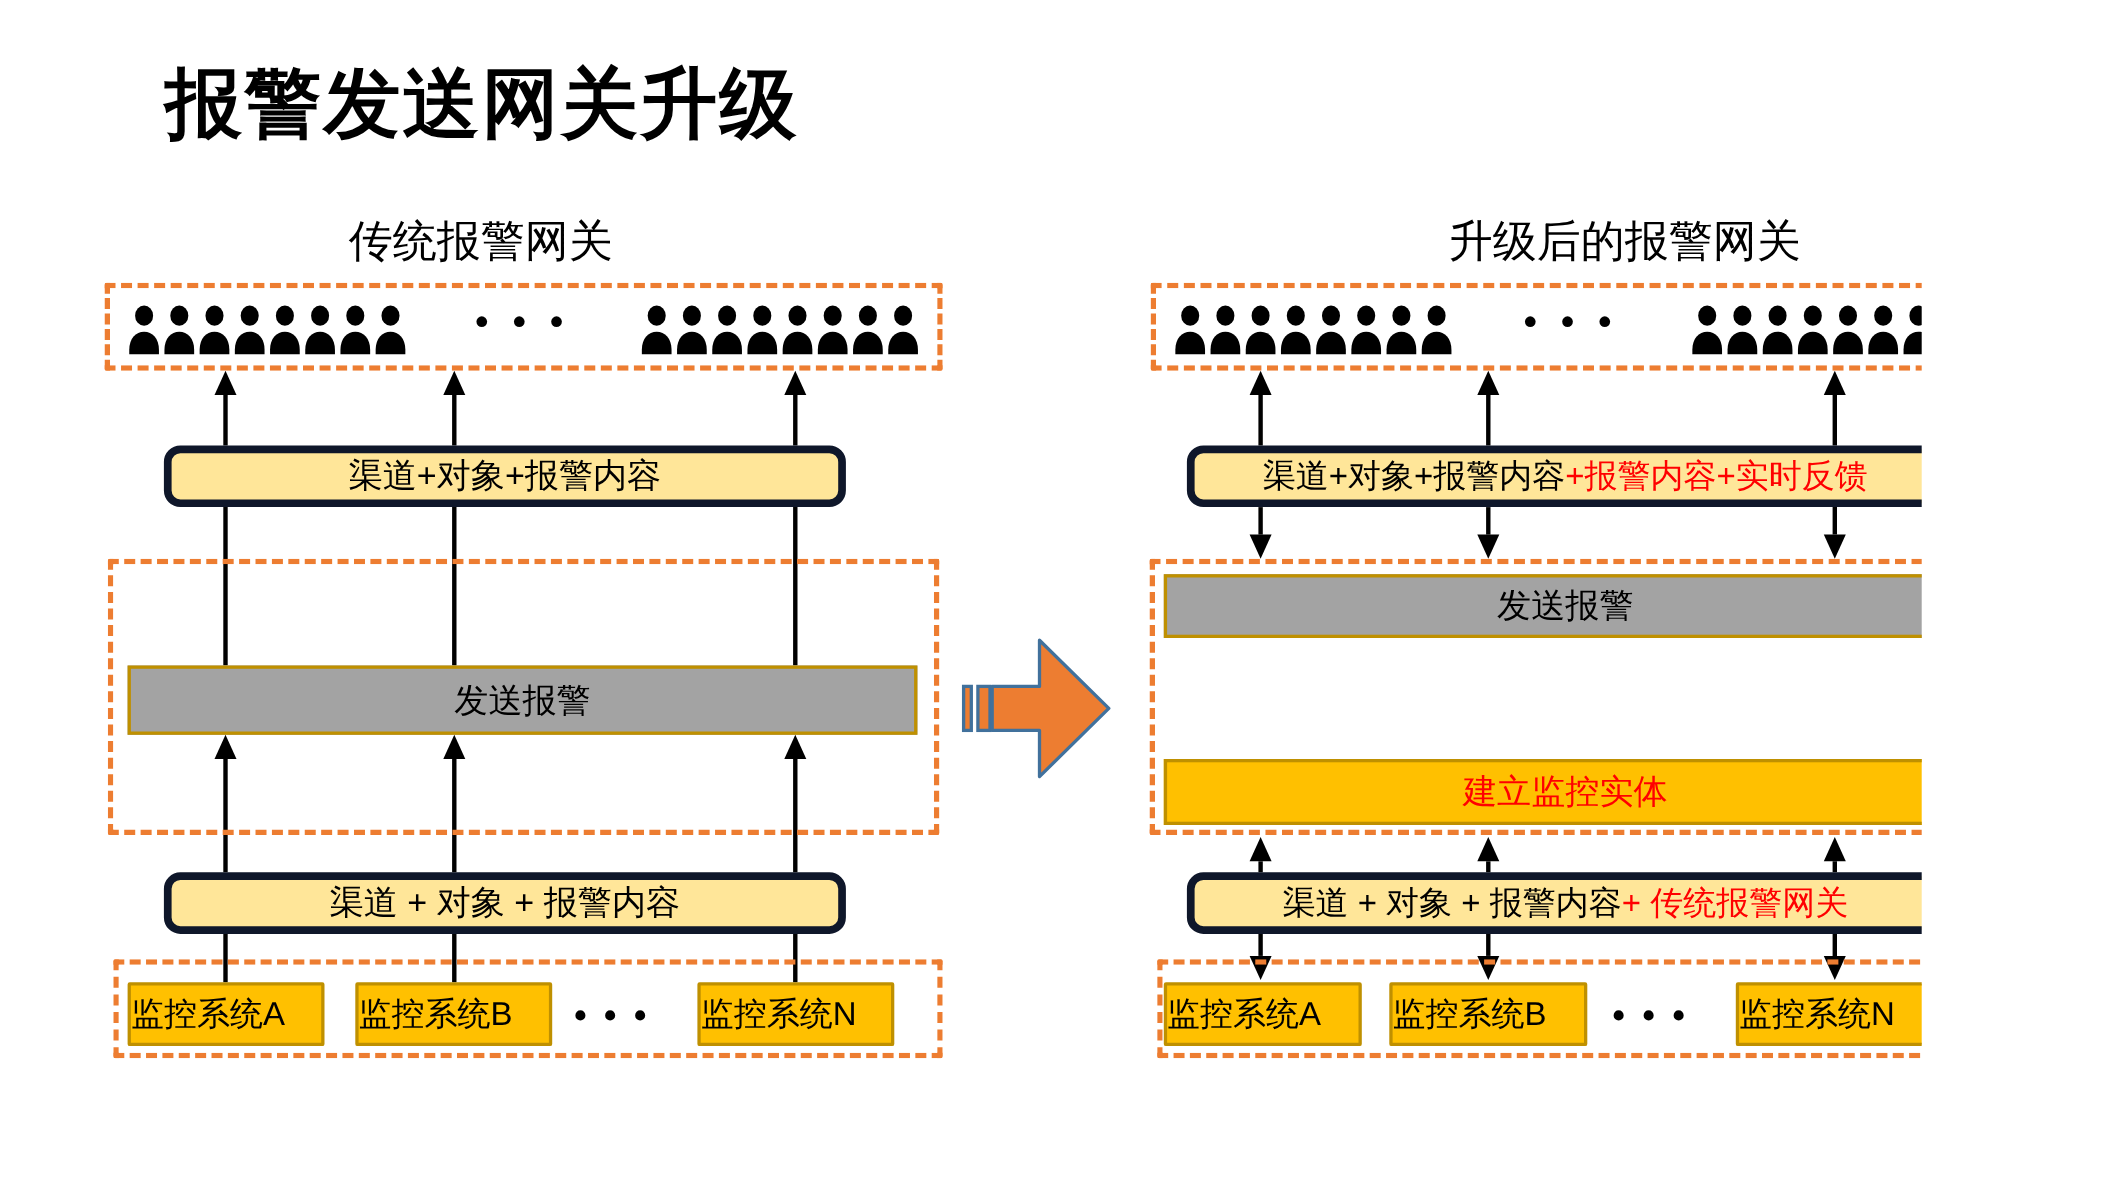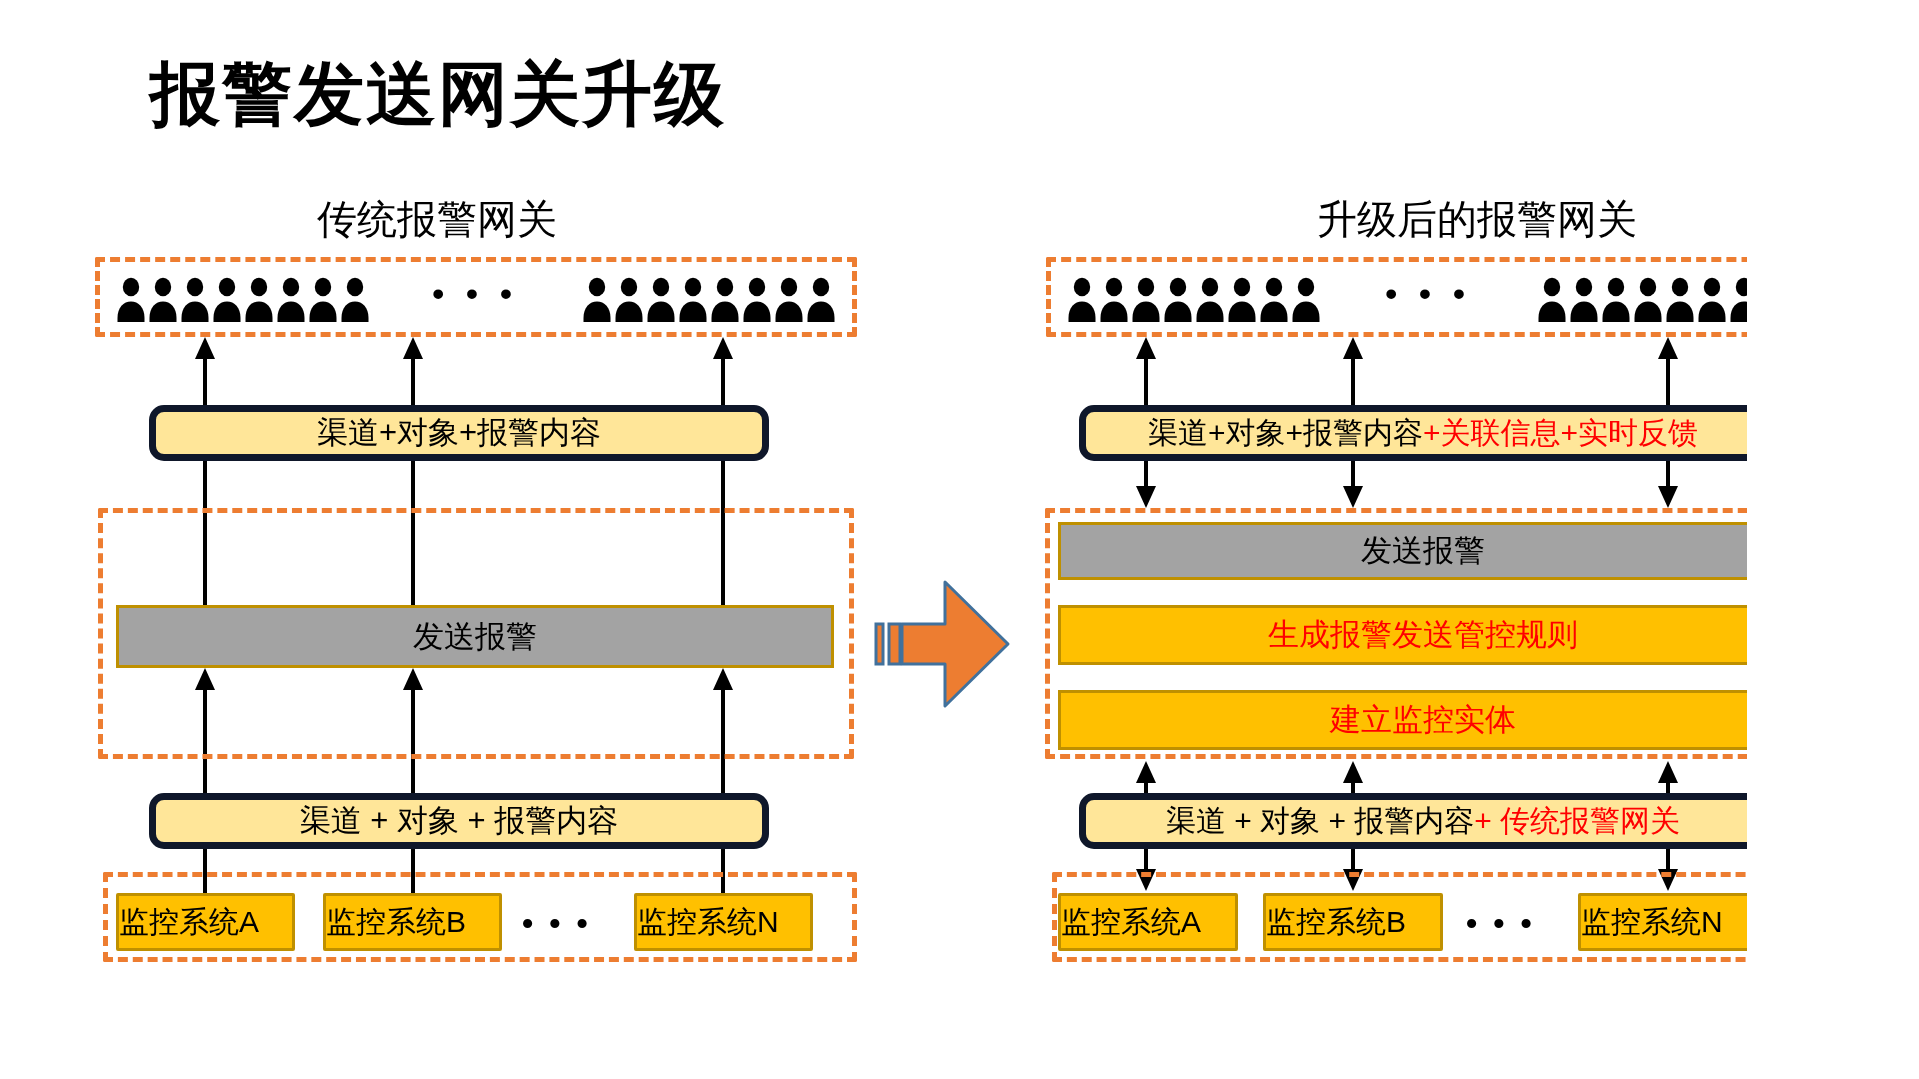--- a/index.html
+++ b/index.html
@@ -264,30 +264,27 @@
         </svg>
         <svg width="30" height="46" viewBox="0 0 30 46">
           <ellipse cx="15" cy="10" rx="8.2" ry="9.2" fill="#000"></ellipse>
           <path d="M1.5 45 L1.5 41 C1.5 30.5 7.5 24.5 15 24.5 C22.5 24.5 28.5 30.5 28.5 41 L28.5 45 Z" fill="#000"></path>
         </svg>
       </div>
   </div>
 
   <div class="abs pill" style="left:1079px;top:405px;width:688px;height:56px;font-size:30px;">
     <span>渠道+对象+报警内容</span>
-      <span class="red">+关联信息+实时反馈</span>
+      <span class="red">+报警内容+实时反馈</span>
   </div>
 
   <div class="abs dash-box" style="left:1045px;top:508px;width:763px;height:251px;"></div>
   <div class="abs bar bar-light" style="left:1058px;top:522px;width:730px;height:58px;">
     <span>发送报警</span>
   </div>
-  <div class="abs bar bar-amber" style="left:1058px;top:605px;width:730px;height:60px;">
-    <span>生成报警发送管控规则</span>
-  </div>
   <div class="abs bar bar-amber" style="left:1058px;top:690px;width:730px;height:60px;">
     <span>建立监控实体</span>
   </div>
 
   <div class="abs pill" style="left:1079px;top:793px;width:688px;height:56px;font-size:30px;">
     <span>渠道 + 对象 + 报警内容 </span>
       <span class="red">+ 传统报警网关</span>
   </div>
 
   <div class="abs dash-box" style="left:1052px;top:872px;width:753px;height:90px;"></div>

